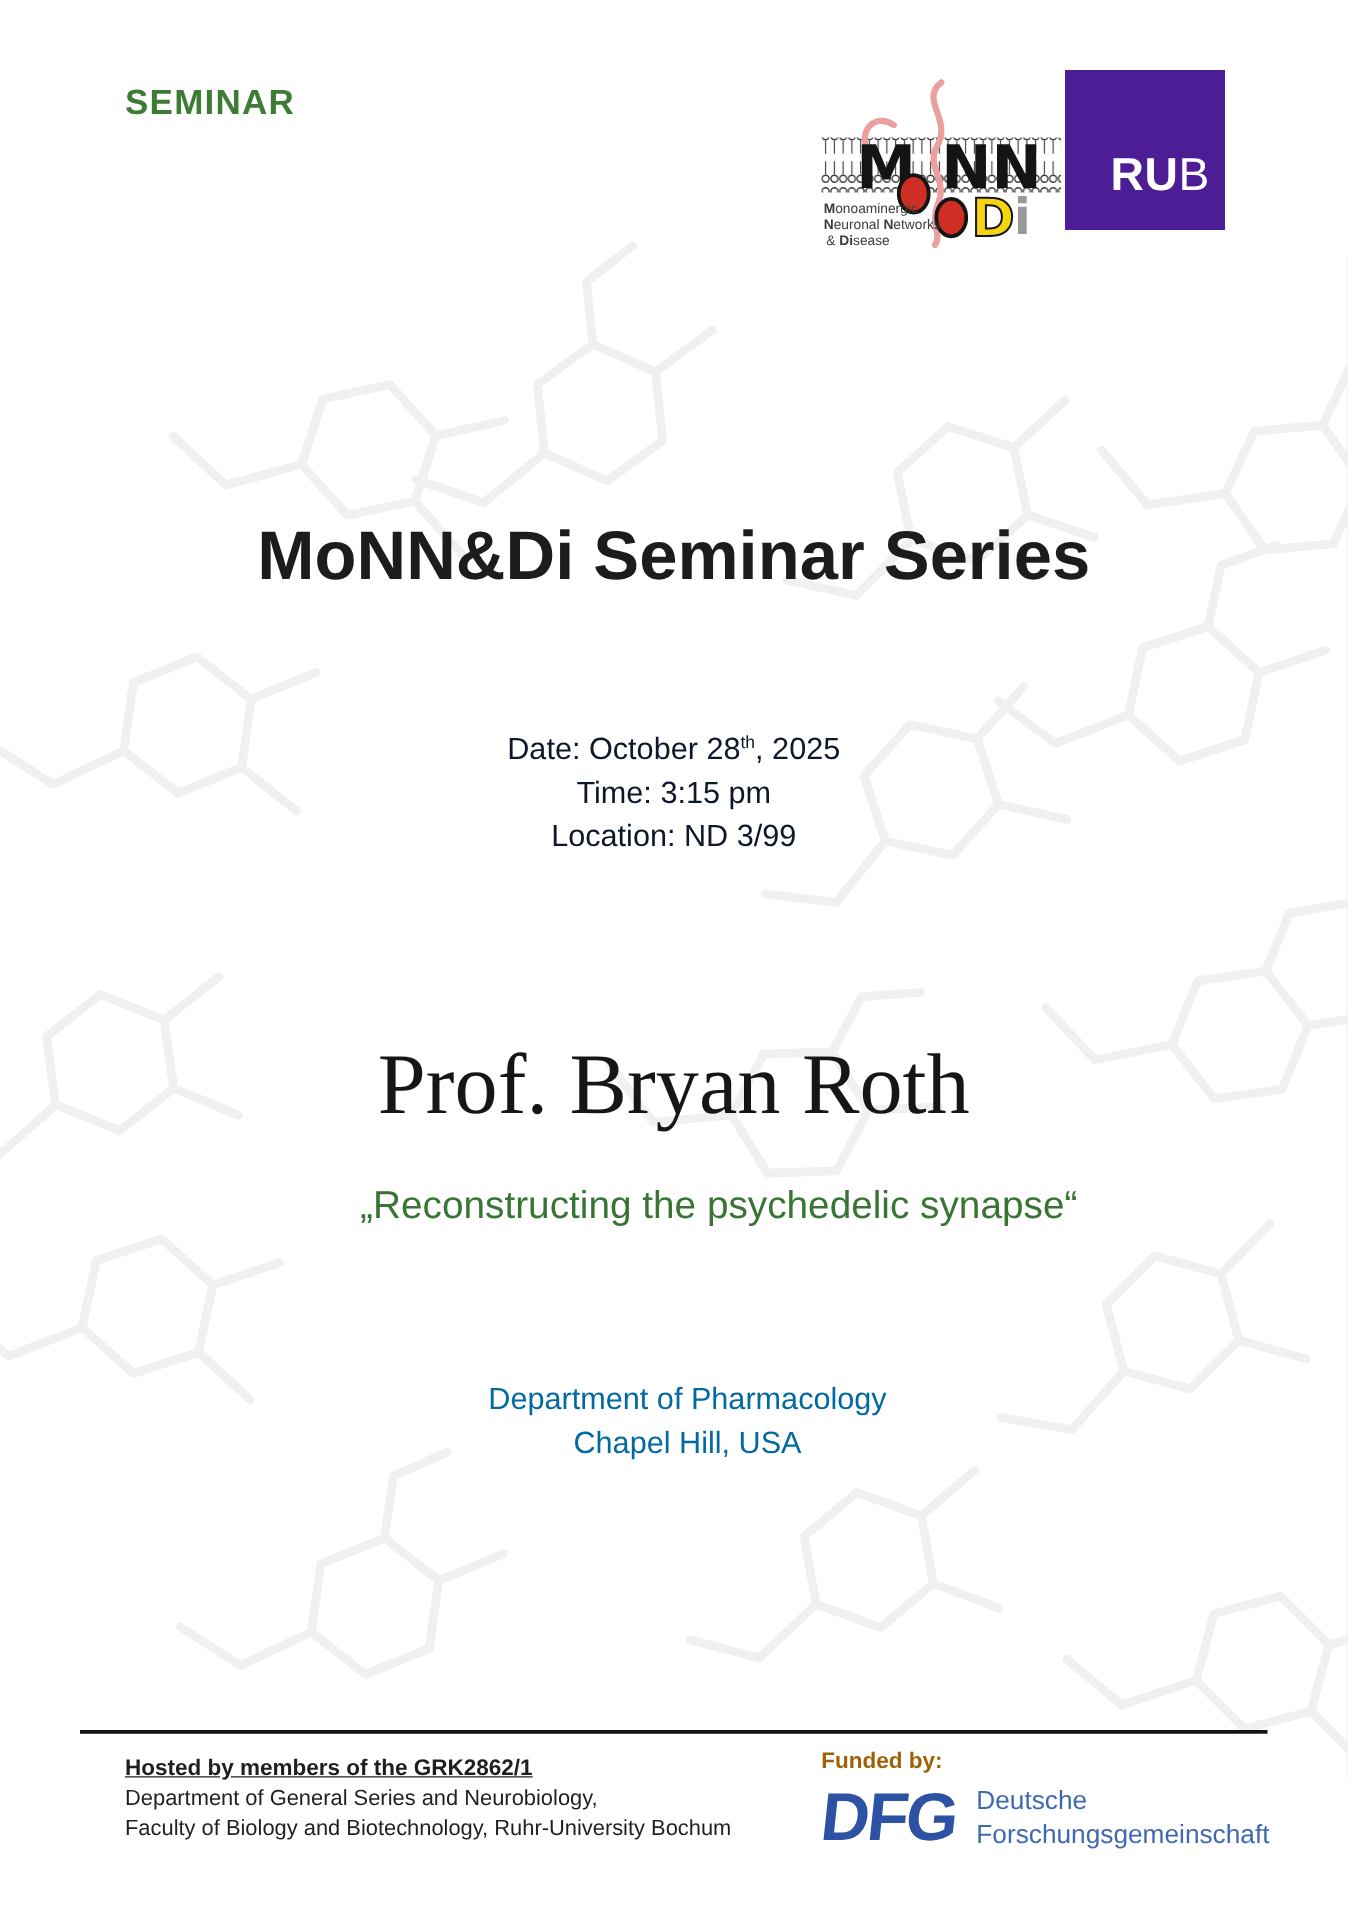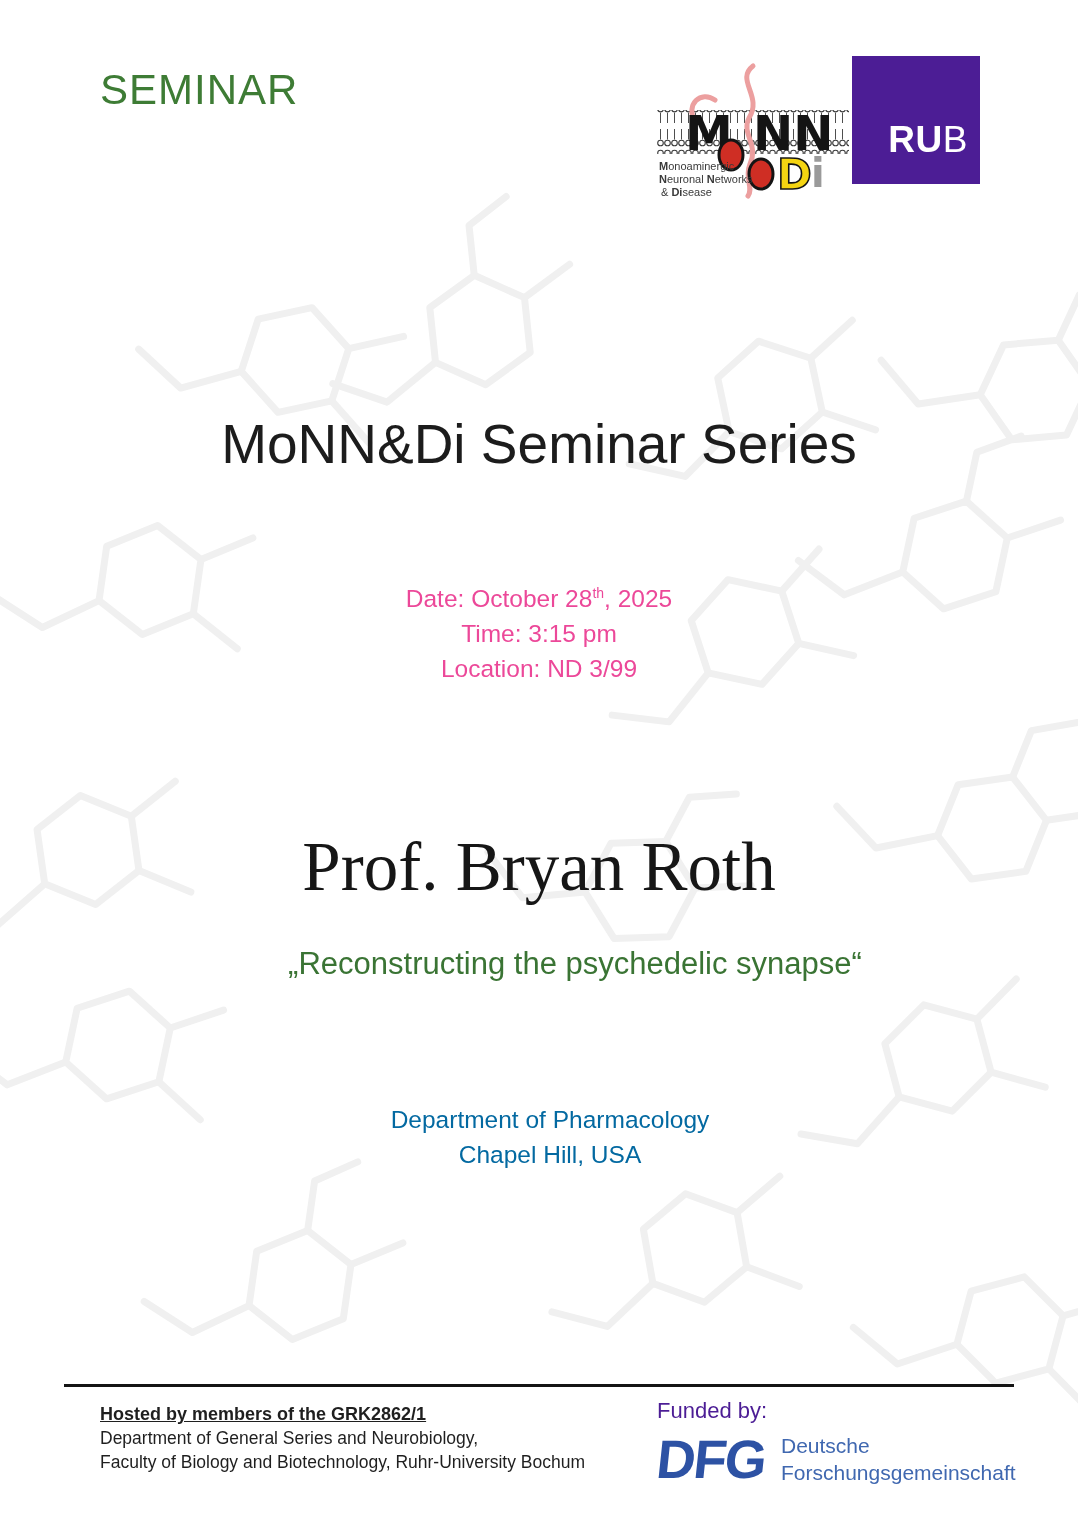--- a/index.html
+++ b/index.html
@@ -13,56 +13,56 @@
     color:#1b1b1b;
   }
   
   .bg-molecules{position:absolute;inset:0;z-index:0;}
   
   .content{position:absolute;inset:0;z-index:1;}
 
   
   .seminar-label{
     position:absolute;left:100px;top:66px;
-    font-size:42px;letter-spacing:1px;
-    color:#3e7c35;font-weight:400;
+    font-size:28px;letter-spacing:1px;
+    color:#3e7c35;font-weight:700;
   }
   .logo-row{position:absolute;top:56px;right:98px;display:flex;align-items:flex-start;gap:3px;}
   .monndi-logo{width:192px;height:140px;margin-top:4px;}
   .rub-logo{
     position:relative;width:128px;height:128px;background:#4c1d95;
   }
   .rub-logo .rub-text{
     position:absolute;right:12px;bottom:26px;
     color:#ffffff;font-size:37px;line-height:1;letter-spacing:.5px;
   }
   .rub-logo .rub-ru{font-weight:700;}
   .rub-logo .rub-b{font-weight:400;}
 
   
   .center-block{position:absolute;left:0;width:100%;text-align:center;}
-  .series-title{top:412px;font-size:55px;font-weight:400;color:#1c1c1c;letter-spacing:0;}
-  .event-block{top:576px;font-size:24.5px;line-height:35px;color:#ec4899;}
+  .series-title{top:412px;font-size:55px;font-weight:700;color:#1c1c1c;letter-spacing:0;}
+  .event-block{top:576px;font-size:24.5px;line-height:35px;color:#0f172a;}
   .event-block sup{font-size:14px;}
   .speaker-name{top:828px;font-size:69px;font-weight:400;color:#161616;font-family:Liberation Serif, serif;}
   .talk-title{top:946px;font-size:31px;font-weight:500;color:#3a7434;margin-left:36px;}
   .affiliation-block{top:1102px;font-size:24.5px;line-height:35px;color:#0369a1;margin-left:11px;}
 
   
   .footer-divider{
     position:absolute;left:64px;right:64px;top:1384px;
     border-top:3px solid #141414;height:0;
   }
   .hosted-block{
     position:absolute;left:100px;top:1402px;
     font-size:17.5px;line-height:24px;color:#1f1f1f;
   }
   .hosted-title{font-weight:700;font-size:18px;text-decoration:underline;}
   .funded-block{position:absolute;left:657px;top:1398px;}
-  .funded-label{font-size:22px;font-weight:400;color:#4c1d95;}
+  .funded-label{font-size:18px;font-weight:700;color:#a16207;}
   .dfg-row{display:flex;align-items:center;gap:16px;margin-top:8px;}
   .dfg-acronym{
     font-size:54px;font-weight:800;color:#2d52a4;
     transform:skewX(-6deg);letter-spacing:-2px;line-height:1;
   }
   .dfg-name{font-size:21px;line-height:27px;color:#4068b0;}
 
   
   .monndi-big{font-family:"DejaVu Sans", sans-serif;font-weight:700;}
   .monndi-caption{font-family:"Liberation Sans", sans-serif;}

